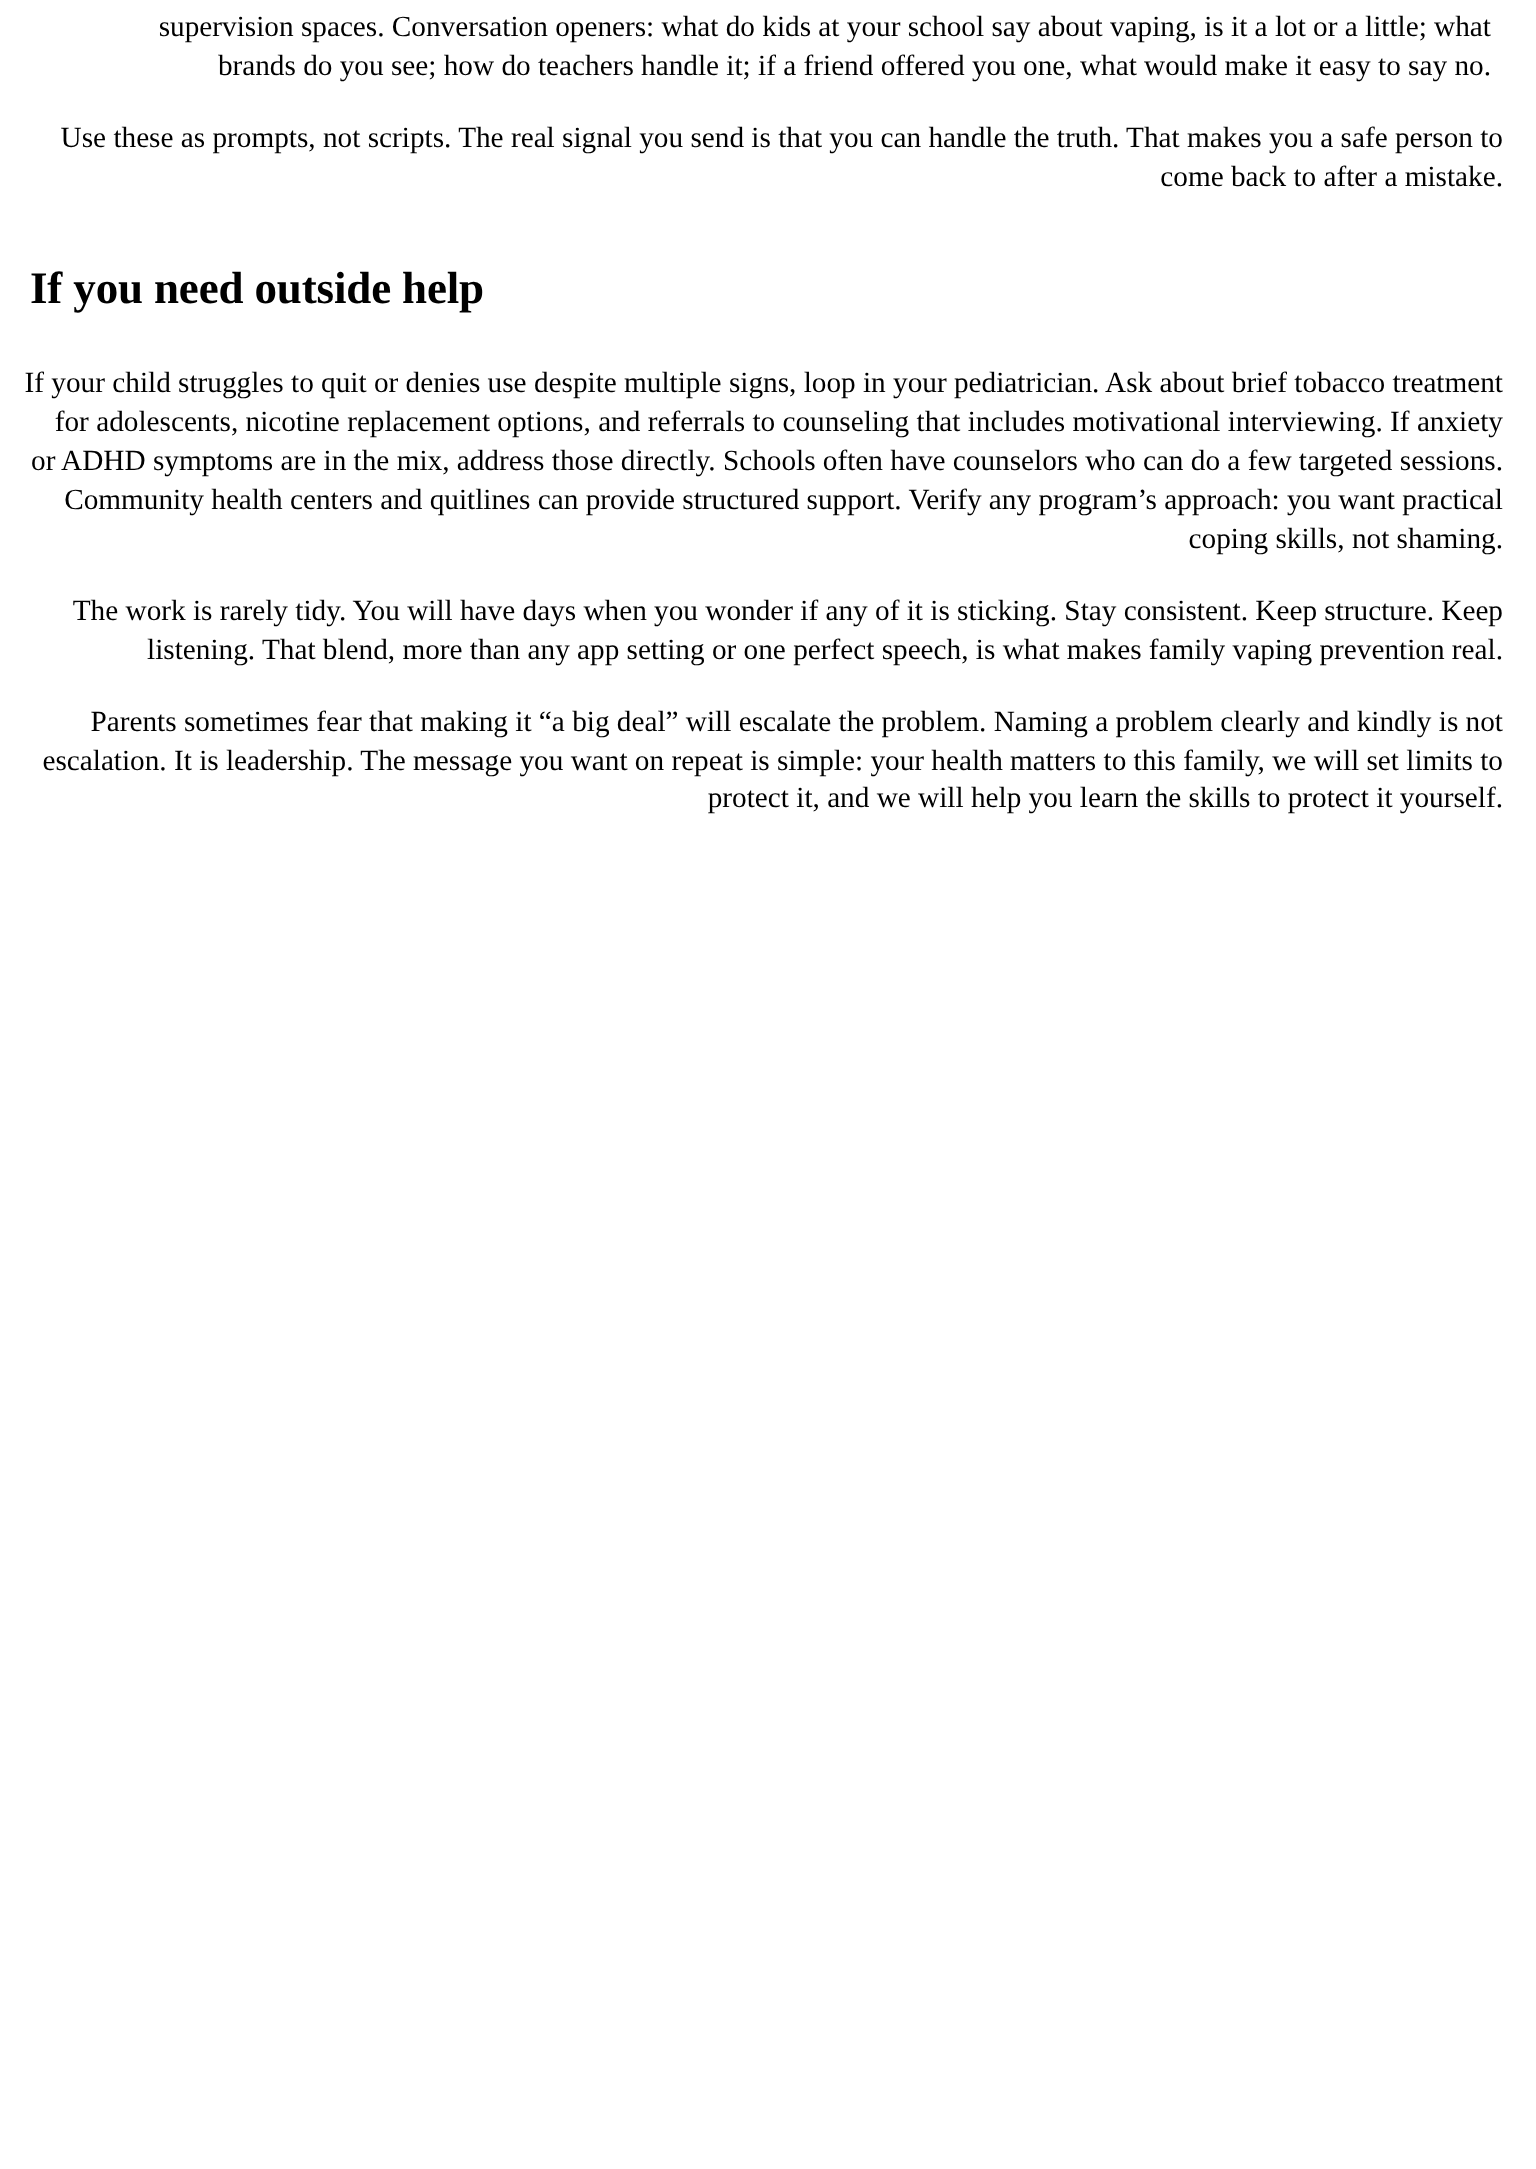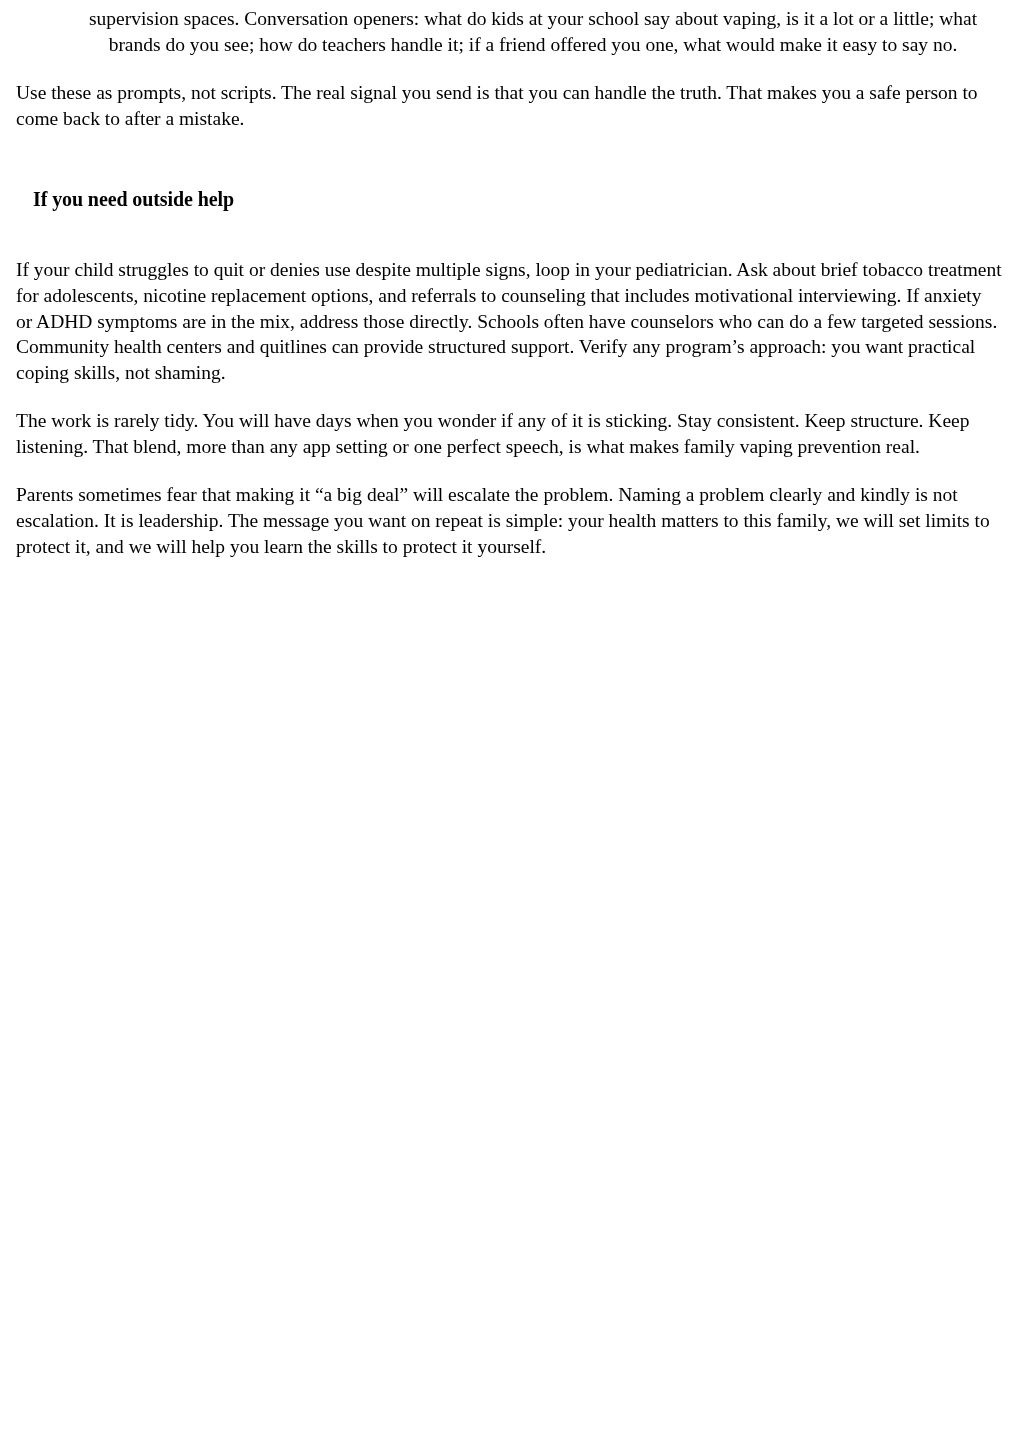--- a/index.html
+++ b/index.html
@@ -20,35 +20,35 @@
     padding: 0 16px;
     position: relative;
   }
   .continued-block {
     margin: 0;
     padding-top: 6px;
     padding-left: 56px;
     padding-right: 14px;
     font-size: 19.5px;
     line-height: 1.33;
-    text-align: center;
+    text-align: right;
   }
   p.body-text {
     margin: 0;
     padding-top: 22px;
     padding-right: 6px;
     font-size: 19.5px;
     line-height: 1.33;
-    text-align: left;
+    text-align: right;
   }
   h2.section-heading {
-    margin: 17px;
+    margin: 4px;
     padding-top: 38px;
     padding-bottom: 6px;
-    font-size: 20px;
+    font-size: 30px;
     font-weight: bold;
     line-height: 1.25;
     letter-spacing: -0.1px;
   }
   .spacer-bottom {
     height: 940px;
   }
 </style>
 </head>
 <body>

